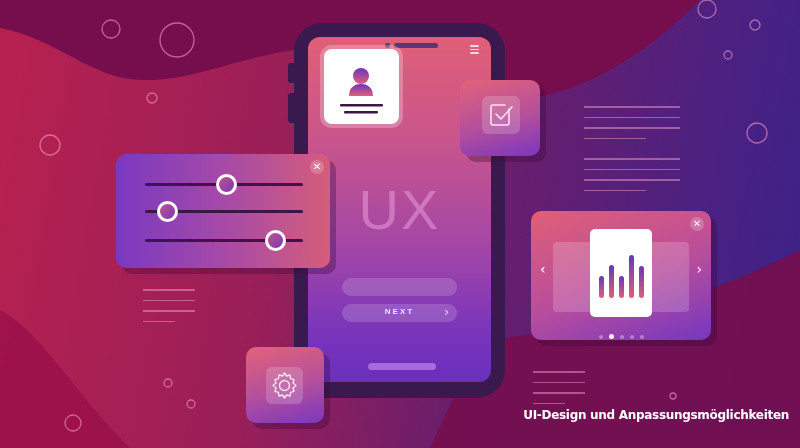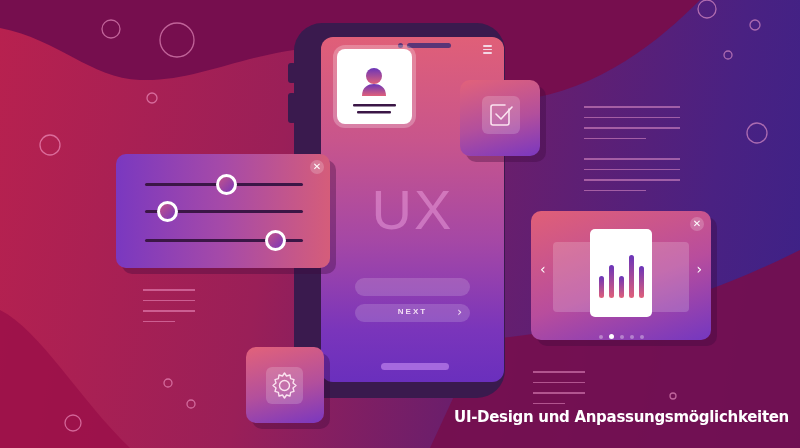--- a/index.html
+++ b/index.html
@@ -6,21 +6,21 @@
   body { width:800px; height:448px; overflow:hidden; position:relative;
          font-family:"DejaVu Sans", sans-serif; }
   .stage { position:absolute; inset:0; overflow:hidden;
            background: linear-gradient(100deg, #b8214f 0%, #9a1f58 35%, #6a1e6c 60%, #4a2182 85%, #3b2288 100%); }
   .bgwaves { position:absolute; inset:0; }
 
   
   .phone { position:absolute; left:294px; top:23px; width:211px; height:375px;
            background:#3a1a4e; border-radius:28px; }
   .phone-btn { position:absolute; left:-6px; width:8px; background:#3a1a4e; border-radius:3px; }
-  .screen { position:absolute; left:27px; top:14px; width:183px; height:345px; border-radius:12px;
+  .screen { position:absolute; left:14px; top:14px; width:183px; height:345px; border-radius:12px;
             background: linear-gradient(180deg, #e05f78 0%, #c8558c 30%, #a447a6 60%, #7a35bb 85%, #6a2fbd 100%);
             overflow:hidden; }
   .notch { position:absolute; left:86px; top:6px; width:44px; height:5px; border-radius:3px; background:#5a3577; }
   .notch-dot { position:absolute; left:77px; top:6px; width:5px; height:5px; border-radius:50%; background:#5a3577; }
   .menu-icon { position:absolute; right:12px; top:8px; width:9px; }
   .menu-icon span { display:block; height:1.6px; background:#f3d7e5; margin-bottom:2px; border-radius:1px; }
   .profile-card { position:absolute; left:16px; top:12px; width:75px; height:75px; border-radius:8px;
                   background:#fff; box-shadow:0 0 0 4px rgba(255,255,255,0.25); }
   .ux { position:absolute; left:0; width:100%; top:140px; text-align:center; font-size:56px;
         font-family:"Liberation Sans", sans-serif; color:rgba(245,170,230,0.45); letter-spacing:2px; }
@@ -53,21 +53,21 @@
   .chart-sheet { position:absolute; left:59px; top:18px; width:62px; height:88px; background:#fff; border-radius:5px; }
   .bar { position:absolute; bottom:19px; width:5px; border-radius:3px; background:linear-gradient(180deg,#6a34b9,#e0607a); }
   .chev { position:absolute; top:50px; color:#fff; font-size:14px; }
   .dots { position:absolute; left:0; right:0; top:113px; text-align:center; }
   .dot { display:inline-block; width:4px; height:4px; border-radius:50%; background:rgba(255,255,255,0.35); margin:0 3px; }
   .dot.active { background:#fff; width:5px; height:5px; }
 
   .lines { position:absolute; }
   .lines span { display:block; height:1.5px; background:rgba(255,170,220,0.45); margin-bottom:9px; }
 
-  .caption { position:absolute; right:11px; top:408px; color:#fff; font-size:15px; font-weight:bold;
+  .caption { position:absolute; right:11px; top:408px; color:#fff; font-size:12px; font-weight:bold;
              font-family:"DejaVu Sans", sans-serif; letter-spacing:-0.3px; white-space:nowrap; }
 </style>
 </head>
 <body>
 
 <div class="stage">
 
   <svg class="bgwaves" width="800" height="448" viewBox="0 0 800 448">
     <path d="M0,28 C60,40 90,78 140,80 C200,82 250,50 320,48 L320,0 L0,0 Z" fill="#760e4e"></path>
     <path d="M300,0 L700,0 C660,40 600,90 520,100 C460,108 420,60 300,40 Z" fill="#760e4e"></path>

